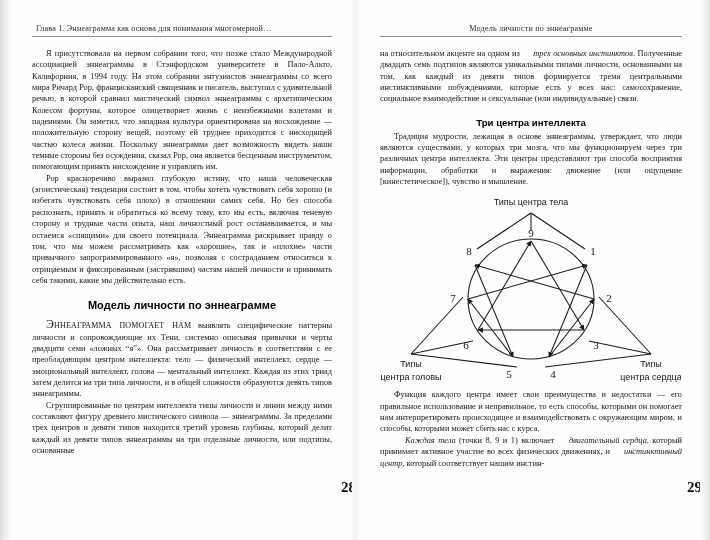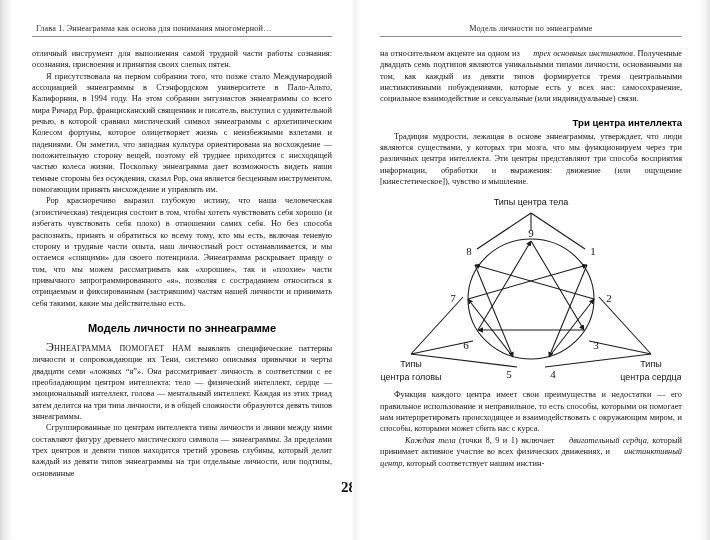--- a/index.html
+++ b/index.html
@@ -92,21 +92,21 @@
     font-size: 11px;
     font-weight: bold;
     text-align: center;
     margin: 13px 0 8px 0;
     color: #000;
   }
   h3.subsection {
     font-family: "Liberation Sans", "DejaVu Sans", sans-serif;
     font-size: 9.6px;
     font-weight: bold;
-    text-align: right;
+    text-align: center;
     margin: 12px 0 3px 0;
     color: #000;
   }
   .smallcaps-lead {
     font-variant: small-caps;
     font-size: 12px;
     letter-spacing: 0.15px;
   }
   .ital { font-style: italic; margin-left: 11px; }
 
@@ -141,21 +141,20 @@
 <body>
 
 <div class="spread">
   <div class="gutter"></div>
 
   <div class="page page-left">
 
     <div class="runhead runhead-left">Глава 1.  Эннеаграмма как основа для понимания многомерной…</div>
     <div class="rule"></div>
 
-    <p class="body">отличный инструмент для выполнения самой трудной части работы сознания: осознания, присвоения и принятия своих слепых пятен.</p>
     <p class="body indent">Я присутствовала на первом собрании того, что позже стало Международной ассоциацией эннеаграммы в Стэнфордском университете в Пало-Альто, Калифорния, в 1994 году. На этом собрании энтузиастов эннеаграммы со всего мира Ричард Рор, францисканский священник и писатель, выступил с удивительной речью, в которой сравнил мистический символ эннеаграммы с архетипическим Колесом фортуны, которое олицетворяет жизнь с неизбежными взлетами и падениями. Он заметил, что западная культура ориентирована на восхождение — положительную сторону вещей, поэтому ей труднее приходится с нисходящей частью колеса жизни. Поскольку эннеаграмма дает возможность видеть наши темные стороны без осуждения, сказал Рор, она является бесценным инструментом, помогающим принять нисхождение и управлять им.</p>
     <p class="body indent">Рор красноречиво выразил глубокую истину, что наша человеческая (эгоистическая) тенденция состоит в том, чтобы хотеть чувствовать себя хорошо (и избегать чувствовать себя плохо) в отношении самих себя. Но без способа распознать, принять и обратиться ко всему тому, кто мы есть, включая теневую сторону и трудные части опыта, наш личностный рост останавливается, и мы остаемся «спящими» для своего потенциала. Эннеаграмма раскрывает правду о том, что мы можем рассматривать как «хорошие», так и «плохие» части привычного запрограммированного «я», позволяя с состраданием относиться к отрицаемым и фиксированным (застрявшим) частям нашей личности и принимать себя такими, какие мы действительно есть.</p>
 
     <h2 class="section">Модель личности по эннеаграмме</h2>
 
     <p class="body indent"><span class="smallcaps-lead">Эннеаграмма помогает нам</span><span> выявлять специфические паттерны личности и сопровождающие их Тени, системно описывая привычки и черты двадцати семи «ложных “я”». Она рассматривает личность в соответствии с ее преобладающим центром интеллекта: тело — физический интеллект, сердце — эмоциональный интеллект, голова — ментальный интеллект. Каждая из этих триад затем делится на три типа личности, и в общей сложности образуются девять типов эннеаграммы.</span></p>
 
     <p class="body indent">Сгруппированные по центрам интеллекта типы личности и линии между ними составляют фигуру древнего мистического символа — эннеаграммы. За пределами трех центров и девяти типов находится третий уровень глубины, который делит каждый из девяти типов эннеаграммы на три отдельные личности, или подтипы, основанные</p>
 
     <div class="folio">28</div>
@@ -225,14 +224,15 @@
 
         <text class="lbl-grp" x="270" y="176" text-anchor="middle">Типы</text>
         <text class="lbl-grp" x="270" y="189" text-anchor="middle">центра сердца</text>
       </svg>
     </div>
 
     <p class="body indent">Функция каждого центра имеет свои преимущества и недостатки — его правильное использование и неправильное, то есть способы, которыми он помогает нам интерпретировать происходящее и взаимодействовать с окружающим миром, и способы, которыми может сбить нас с курса.</p>
 
     <p class="body indent"><span class="ital">Каждая тела</span><span> (точки 8, 9 и 1) включает </span><span class="ital">двигательный сердца</span><span>, который принимает активное участие во всех физических движениях, и </span><span class="ital">инстинктивный центр</span><span>, который соответствует нашим инстин-</span></p>
 
+    <div class="folio">29</div>
   </div>
 </div>
 
 </body></html>

